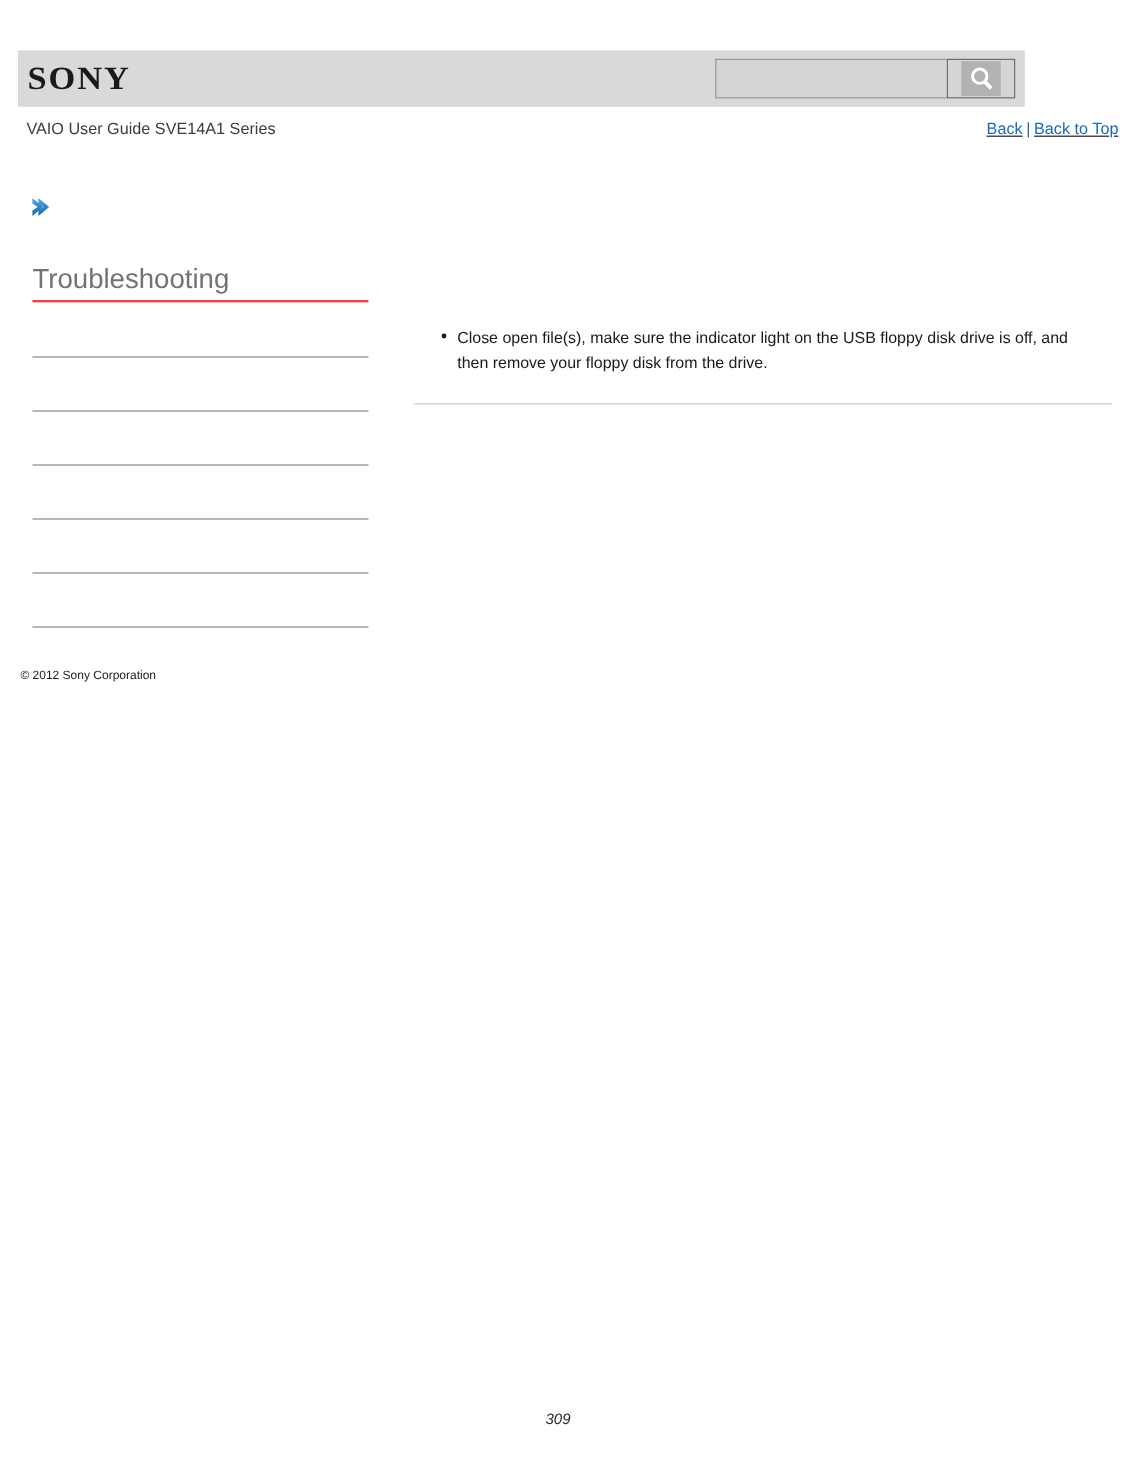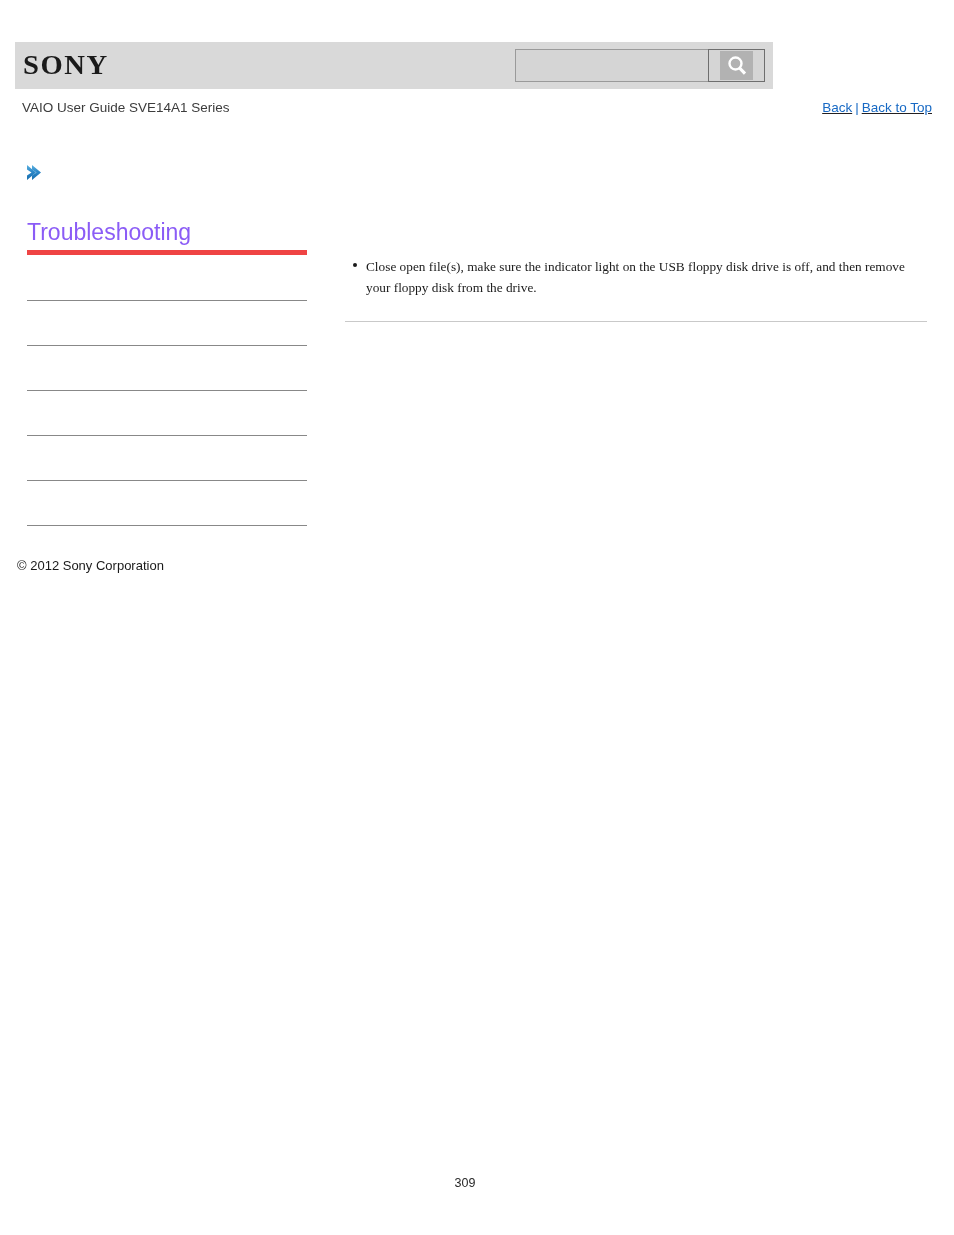--- a/index.html
+++ b/index.html
@@ -14,21 +14,21 @@
     font-family: "Liberation Sans", sans-serif;
     color: #231f20;
     overflow: hidden;
   }
 
   
   .header-bar {
     position: absolute;
     left: 15px;
     top: 42px;
-    width: 758px;
+    width: 839px;
     height: 47px;
     background: #d9d9d9;
     box-sizing: border-box;
   }
   .sony-logo {
     position: absolute;
     left: 8px;
     top: 4px;
     font-family: "Liberation Serif", serif;
     font-weight: bold;
@@ -129,61 +129,60 @@
   
   .sidebar {
     position: absolute;
     left: 27px;
     top: 218px;
     width: 280px;
   }
   .sidebar-heading {
     font-size: 23px;
     font-weight: normal;
-    color: #8b5cf6;
+    color: #737373;
     margin: 0;
     padding: 0 0 4px 0;
     line-height: 28px;
-    border-bottom: 5px solid #ef4444;
+    border-bottom: 2px solid #ef4444;
   }
   .sidebar-item {
     height: 45px;
     border-bottom: 1px solid #888888;
     box-sizing: border-box;
     display: block;
     font-size: 13px;
     color: #1769c4;
     text-decoration: none;
     line-height: 45px;
     overflow: hidden;
     white-space: nowrap;
   }
   .sidebar-item:first-of-type { height: 46px; }
 
   
   .copyright {
     position: absolute;
     left: 17px;
     top: 558px;
-    font-size: 13px;
+    font-size: 10px;
     color: #1a1a1a;
   }
 
   
   .content {
     position: absolute;
     left: 345px;
     top: 255px;
     width: 582px;
   }
   .content ul {
-    margin: 1px;
+    margin: 16px;
     padding: 0 0 0 20px;
     list-style: none;
-    font-family: Liberation Serif, serif;
   }
   .content li {
     position: relative;
     font-size: 13.3px;
     line-height: 21px;
     color: #1a1a1a;
   }
   .content li .dot {
     position: absolute;
     left: -13px;
@@ -202,20 +201,21 @@
 
   
   .page-number {
     position: absolute;
     left: 0;
     top: 1176px;
     width: 930px;
     text-align: center;
     font-size: 12.5px;
     color: #2a2a2a;
+    font-style: italic;
   }
 </style>
 </head>
 <body>
 
 <div class="header-bar">
 
   <div class="sony-logo">SONY</div>
 
   <div class="search-wrap">

